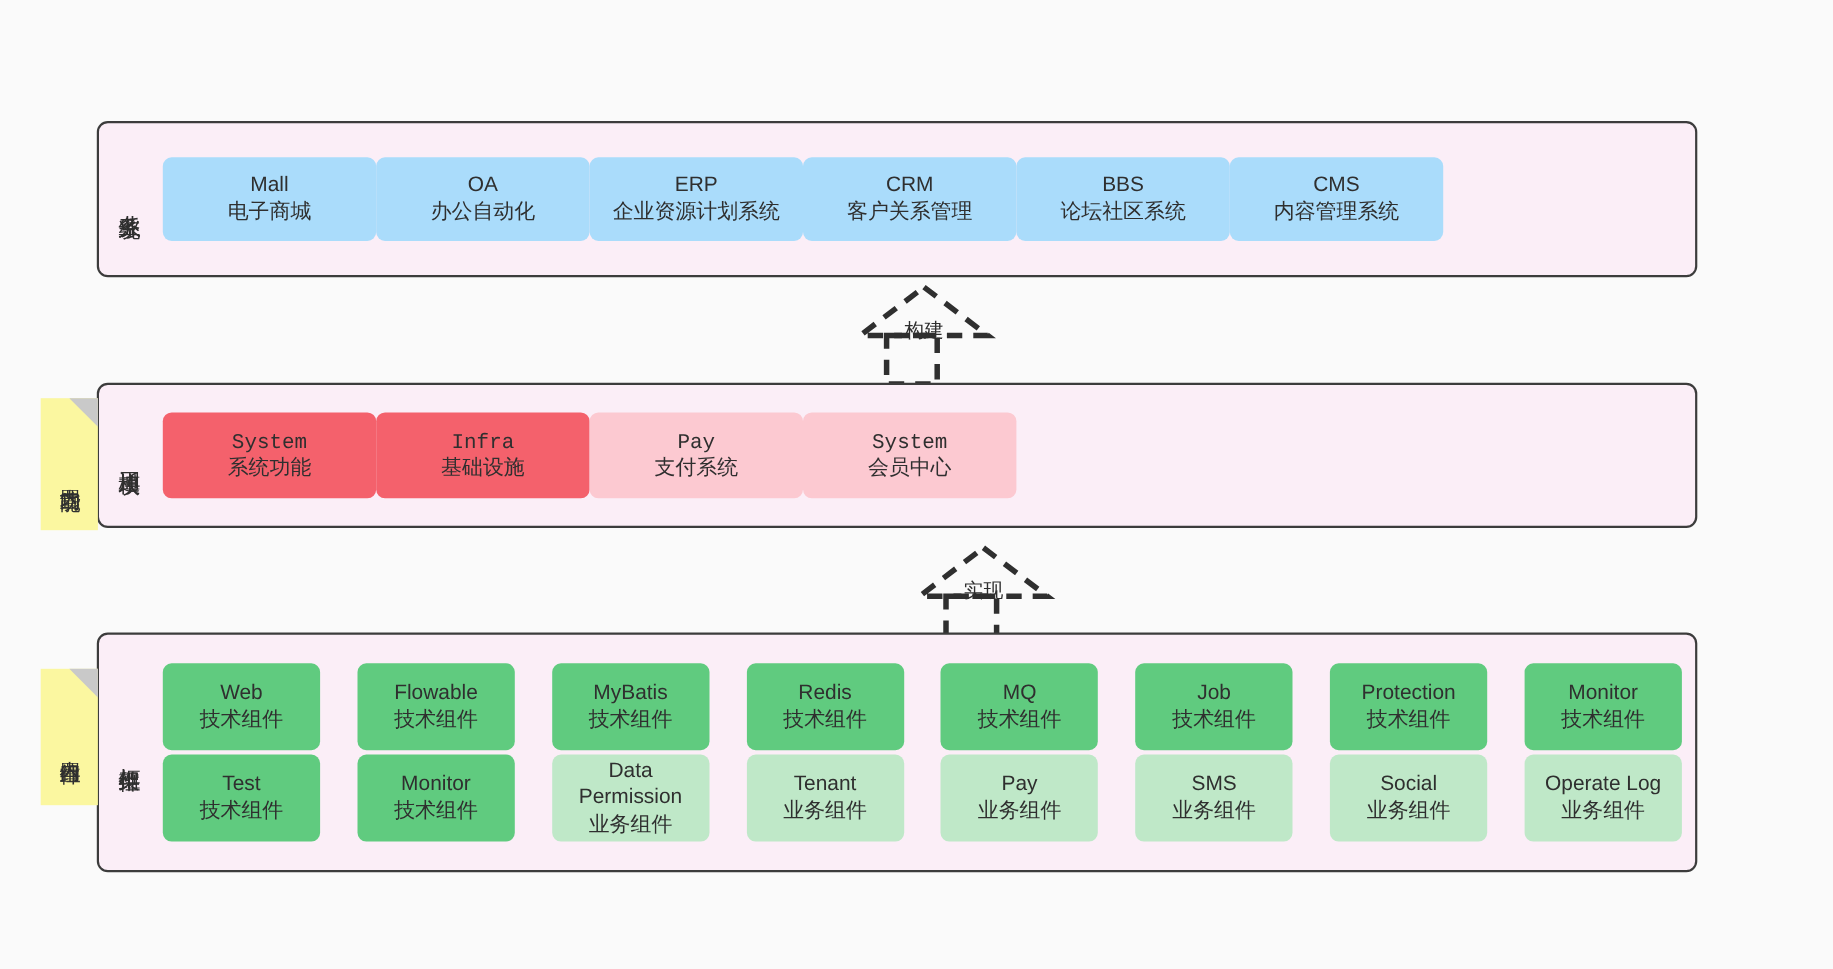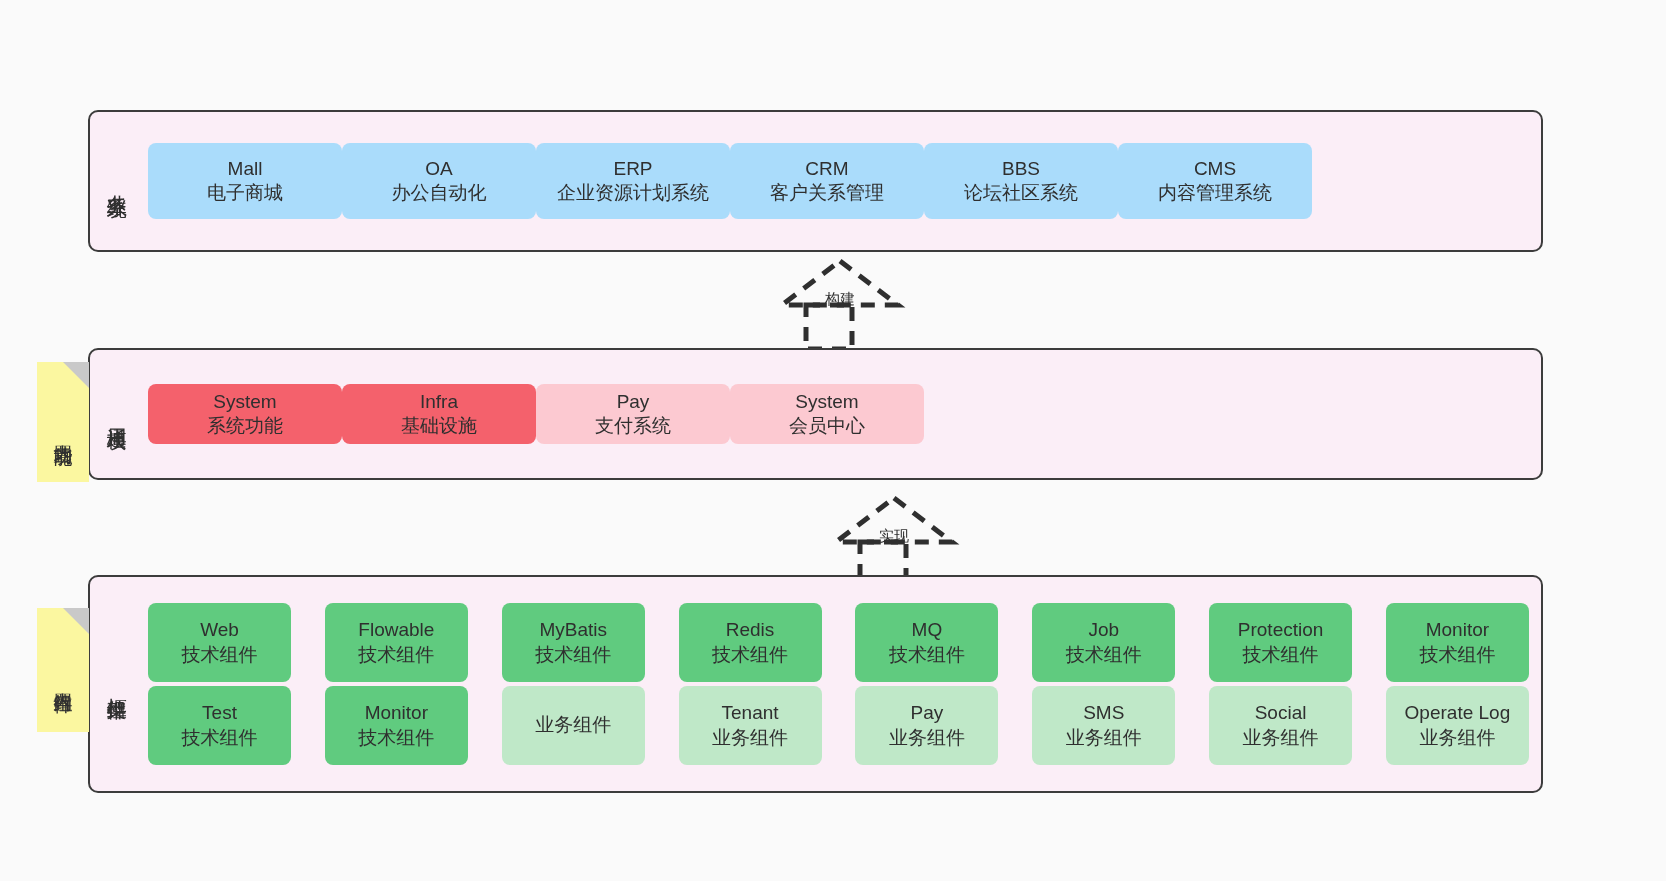--- a/index.html
+++ b/index.html
@@ -90,21 +90,22 @@
 
   
   #layer-common {
     left: 88px;
     top: 348px;
     width: 1455px;
     height: 132px;
   }
   #layer-common .cell {
     width: 194px;
-    height: 60px;
+    height: 78px;
+    font-family: Liberation Mono, monospace;
   }
   #layer-common .cell.strong { background: #f4616c; }
   #layer-common .cell.soft   { background: #fcc9d1; }
 
   
   #layer-framework {
     left: 88px;
     top: 575px;
     width: 1455px;
     height: 218px;
@@ -179,21 +180,21 @@
   }
   #arrow-build  { left: 740px; top: 253px; }
   #arrow-impl   { left: 794px; top: 490px; }
 
   .gen-arrow .arrow-label {
     position: absolute;
     left: 0;
     right: 0;
     top: 38px;
     text-align: center;
-    font-size: 15px;
+    font-size: 18px;
     color: #2f2f2f;
     background: transparent;
     line-height: 1.1;
   }
   .gen-arrow svg { position: absolute; left: 0; top: 0; }
 </style>
 </head>
 <body>
 
 <div class="canvas">
@@ -330,20 +331,21 @@
       <div class="row">
         <div class="cell tech">
           <span class="l1">Test</span>
           <span class="l2">技术组件</span>
         </div>
         <div class="cell tech">
           <span class="l1">Monitor</span>
           <span class="l2">技术组件</span>
         </div>
         <div class="cell biz wrap">
+          <span class="l1">Data Permission</span>
           <span class="l2">业务组件</span>
         </div>
         <div class="cell biz">
           <span class="l1">Tenant</span>
           <span class="l2">业务组件</span>
         </div>
         <div class="cell biz">
           <span class="l1">Pay</span>
           <span class="l2">业务组件</span>
         </div>

